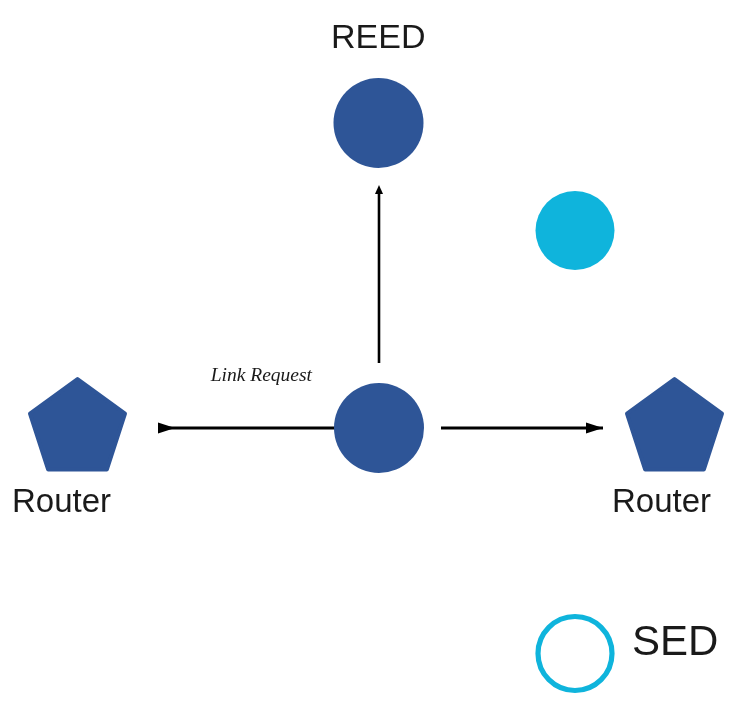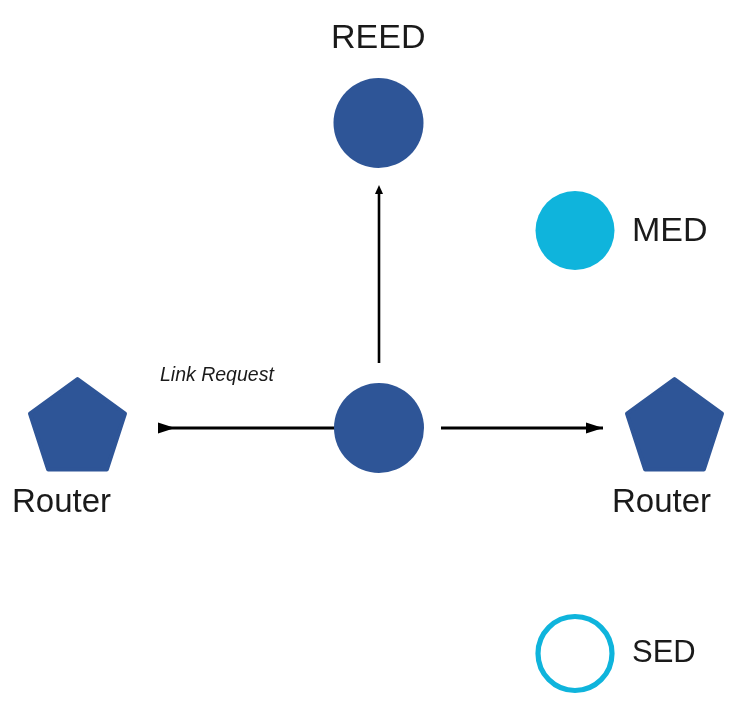--- a/index.html
+++ b/index.html
@@ -41,41 +41,41 @@
     top: 19px;
     font-size: 34px;
   }
   .label-med {
     left: 632px;
     top: 212px;
     font-size: 34px;
   }
   .label-sed {
     left: 632px;
-    top: 636px;
-    font-size: 31px;
+    top: 620px;
+    font-size: 42px;
   }
   .label-router-left {
     left: 12px;
     top: 484px;
     font-size: 33px;
   }
   .label-router-right {
     left: 612px;
     top: 484px;
     font-size: 33px;
   }
   .edge-label {
     position: absolute;
     left: 160px;
     top: 362px;
     width: 152px;
-    text-align: left;
+    text-align: right;
     color: #1a1a1a;
-    font-family: Liberation Sans, sans-serif;
+    font-family: Liberation Serif, serif;
     font-style: italic;
     font-size: 19.5px;
     line-height: 1.33;
     white-space: nowrap;
   }
   .edge-label span {
     display: block;
   }
 </style>
 </head>
@@ -124,21 +124,20 @@
       <path d="M 674.5 379
                L 722.0 413.6
                L 703.9 469.4
                L 645.1 469.4
                L 627.0 413.6 Z" fill="#2E5597" stroke="#2E5597" stroke-width="4" stroke-linejoin="round"></path>
     </g>
   </svg>
 
   <div class="node-label label-reed">REED</div>
 
-  <div class="node-label label-med">MED</div>
 
   <div class="node-label label-sed">SED</div>
 
   <div class="node-label label-router-left">Router</div>
 
   <div class="node-label label-router-right">Router</div>
 
   <div class="edge-label">
     <span>Link Request</span>
   </div>

